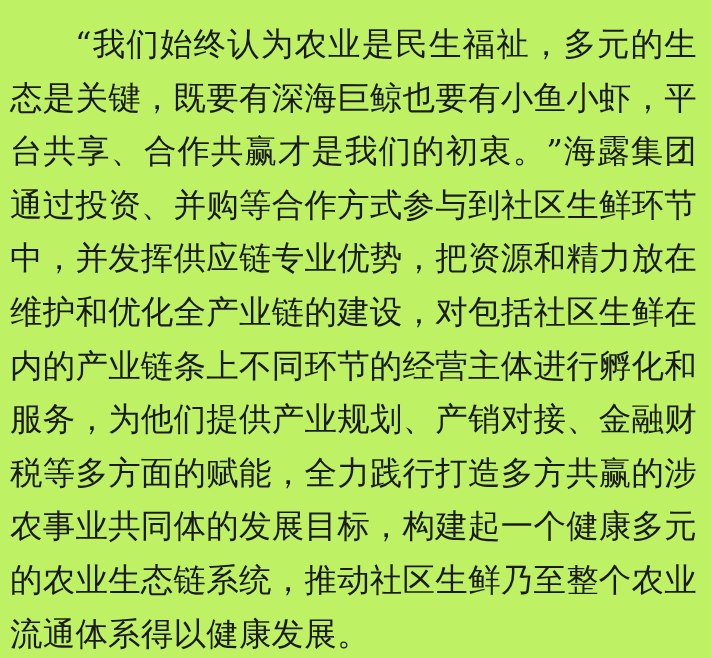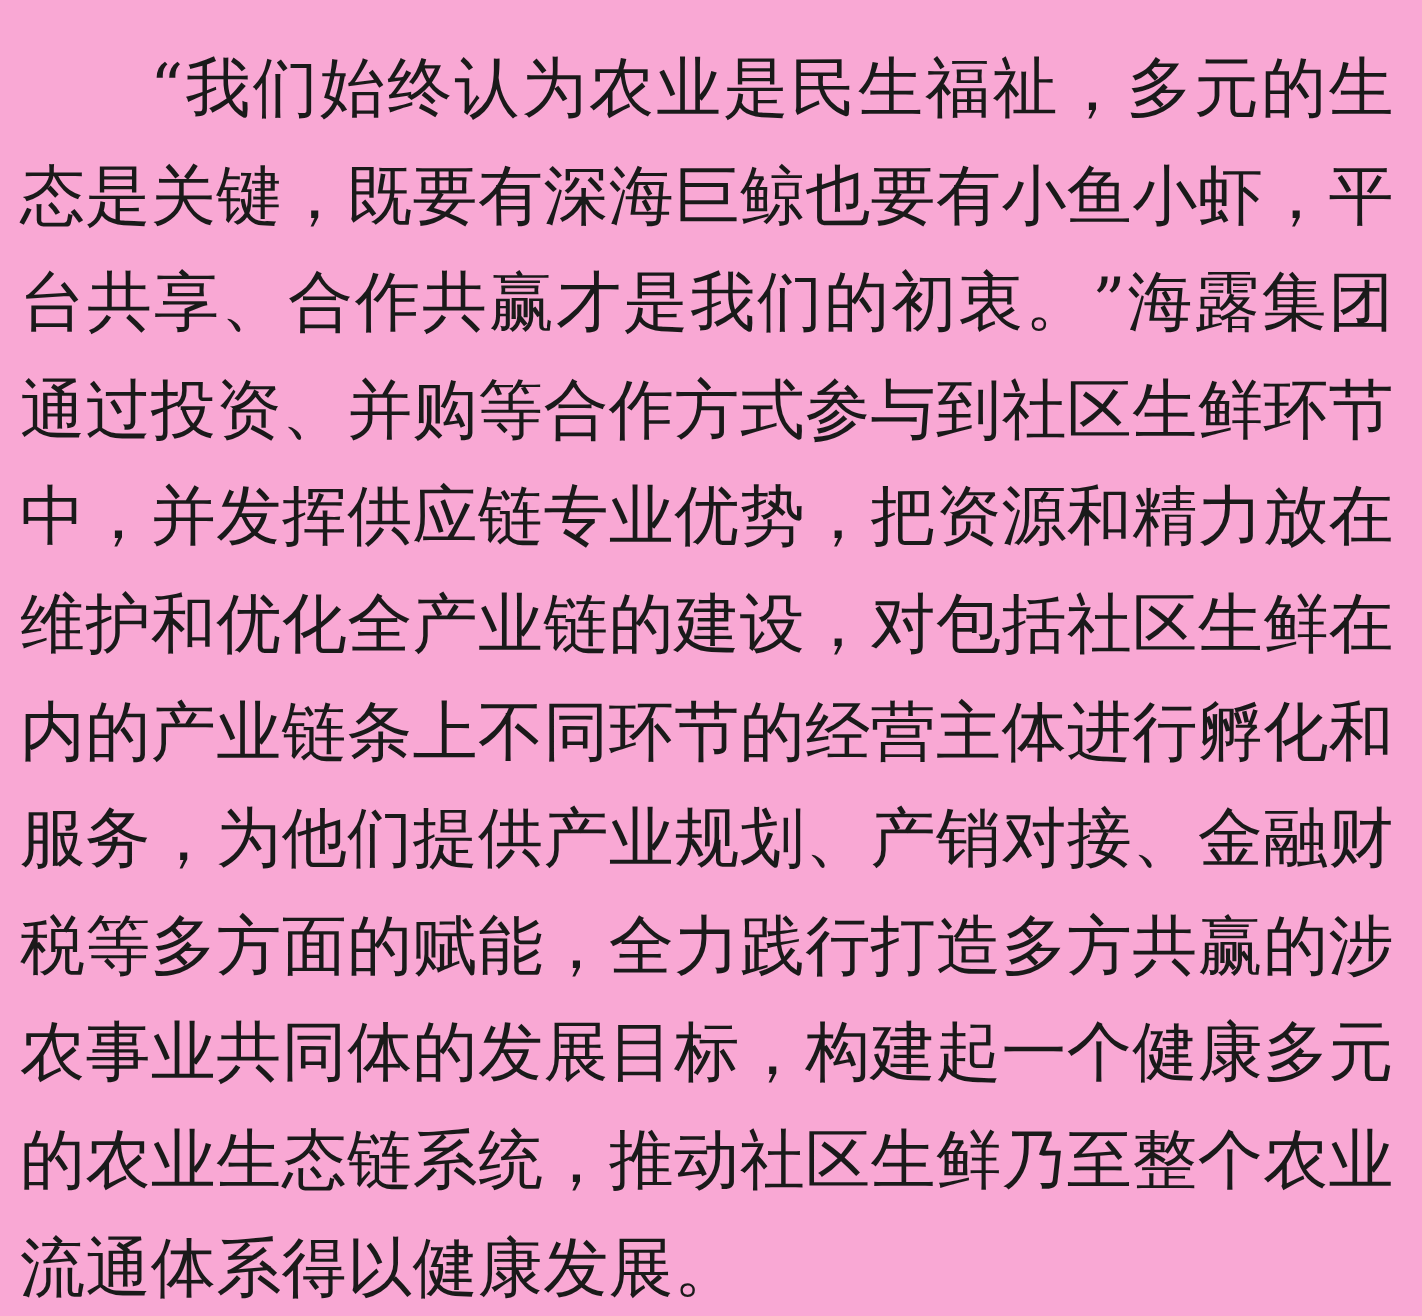--- a/index.html
+++ b/index.html
@@ -11,21 +11,21 @@
     width: 711px;
     height: 658px;
     overflow: hidden;
     font-family: "DejaVu Serif", "Liberation Serif", serif;
   }
   #doc {
     width: 711px;
     height: 658px;
     box-sizing: border-box;
     padding: 18px 14px 10px 10px;
-    background: #f9a8d4;
+    background: #bef264;
   }
   .paragraph {
     margin: 0;
     color: #1a1a1a;
     font-size: 32.5px;
     line-height: 53.6px;
     letter-spacing: 0.2px;
     text-align: justify;
     text-justify: inter-ideograph;
     text-indent: 2em;

